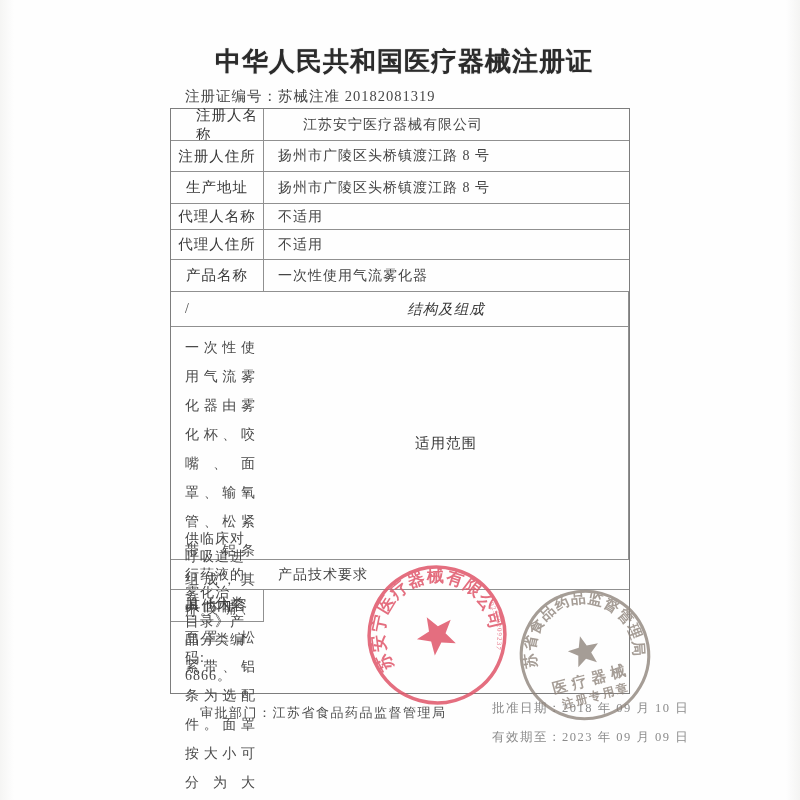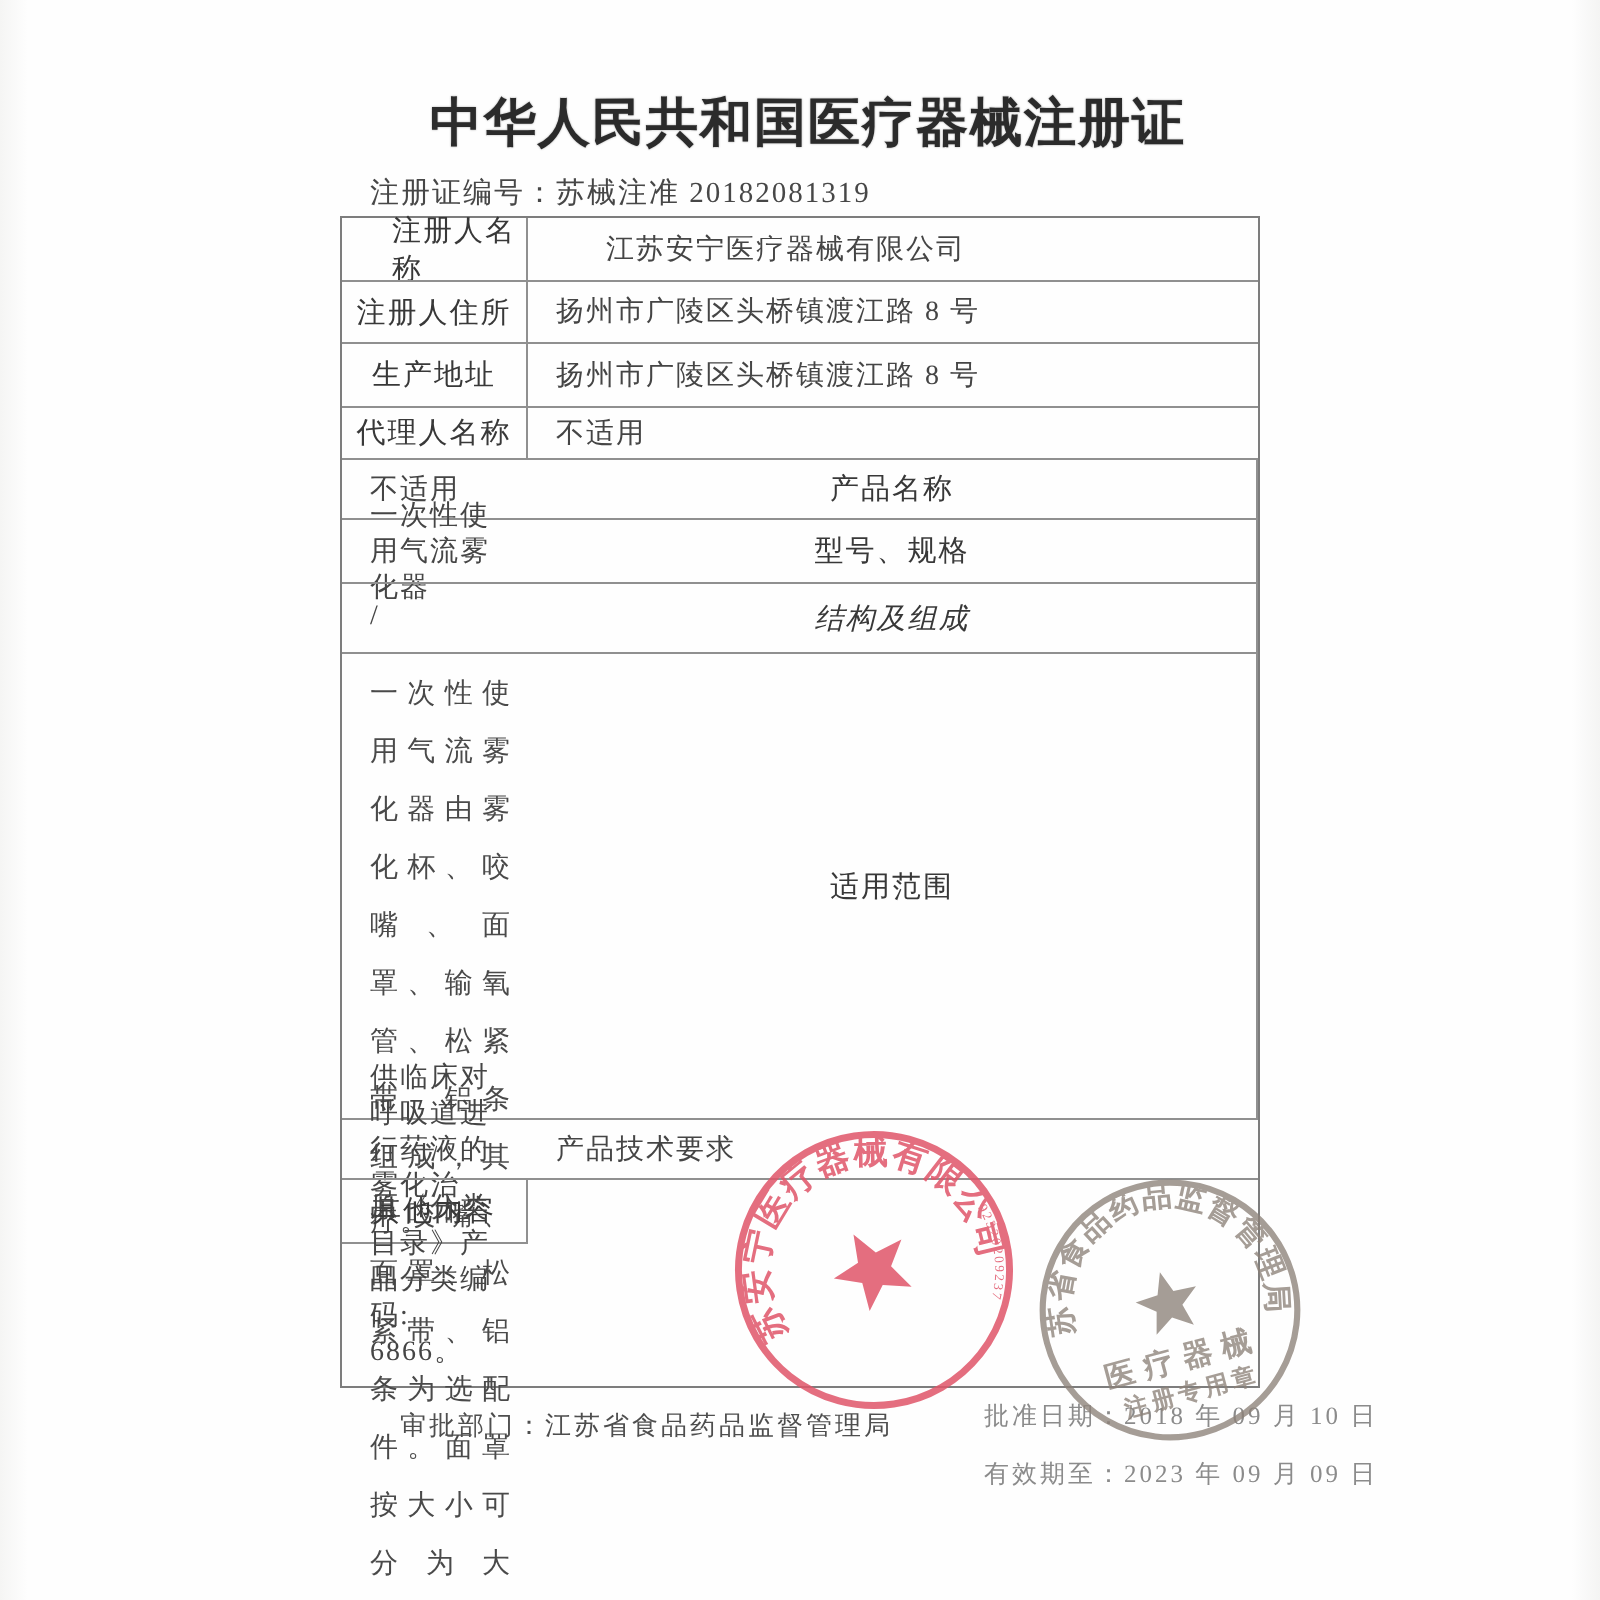--- a/index.html
+++ b/index.html
@@ -50,24 +50,24 @@
 
   <div class="cert-table blur">
     <div class="cell label first">注册人名称</div>
     <div class="cell value first">江苏安宁医疗器械有限公司</div>
     <div class="cell label">注册人住所</div>
     <div class="cell value">扬州市广陵区头桥镇渡江路 8 号</div>
     <div class="cell label">生产地址</div>
     <div class="cell value">扬州市广陵区头桥镇渡江路 8 号</div>
     <div class="cell label">代理人名称</div>
     <div class="cell value">不适用</div>
+    <div class="cell label">代理人住所</div>
     <div class="cell value">不适用</div>
     <div class="cell label">产品名称</div>
     <div class="cell value">一次性使用气流雾化器</div>
-    <div class="cell label">型号、规格</div>
     <div class="cell value">/</div>
     <div class="cell label top">结构及组成</div>
     <div class="cell value para">一次性使用气流雾化器由雾化杯、咬嘴、面罩、输氧管、松紧带、铝条组成，其中咬嘴、面罩、松紧带、铝条为选配件。面罩按大小可分为大号、中号、小号三种规格。面罩、输氧管采用符合 GB 15593-1995 的软聚氯乙烯，咬嘴采用符合 YY/T 0114-2008 的聚乙烯材料，雾化杯采用符合 YY/T 0242-2007 的聚丙烯材料，松紧带采用符合 YY/T 0507-2009 的医用弹性绷带材料，铝条采用符合 GB/T 3191-2010 的铝及铝合金挤压棒材制成。本产品经环氧乙烷灭菌后应无菌。</div>
     <div class="cell label">适用范围</div>
     <div class="cell value">供临床对呼吸道进行药液的雾化治疗。</div>
     <div class="cell value">产品技术要求</div>
     <div class="cell label">其他内容</div>
     <div class="cell value"></div>
     <div class="cell value">原《分类目录》产品分类编码: 6866。</div>
   </div>

